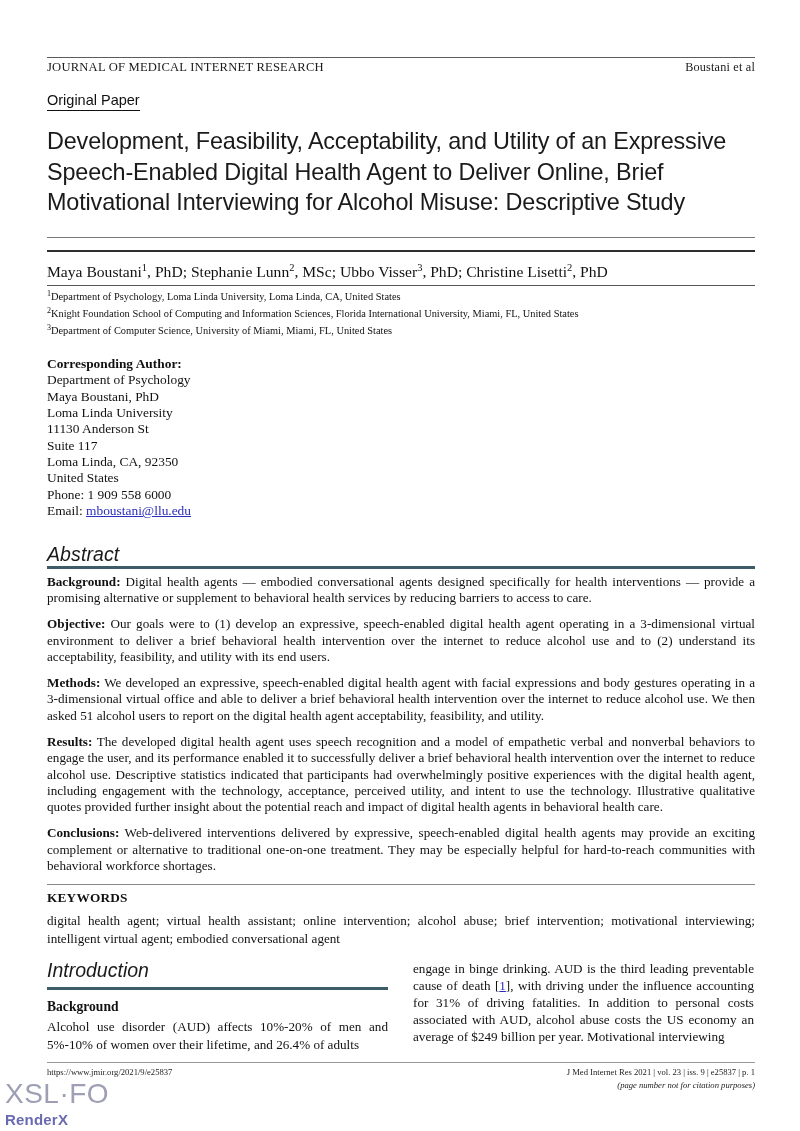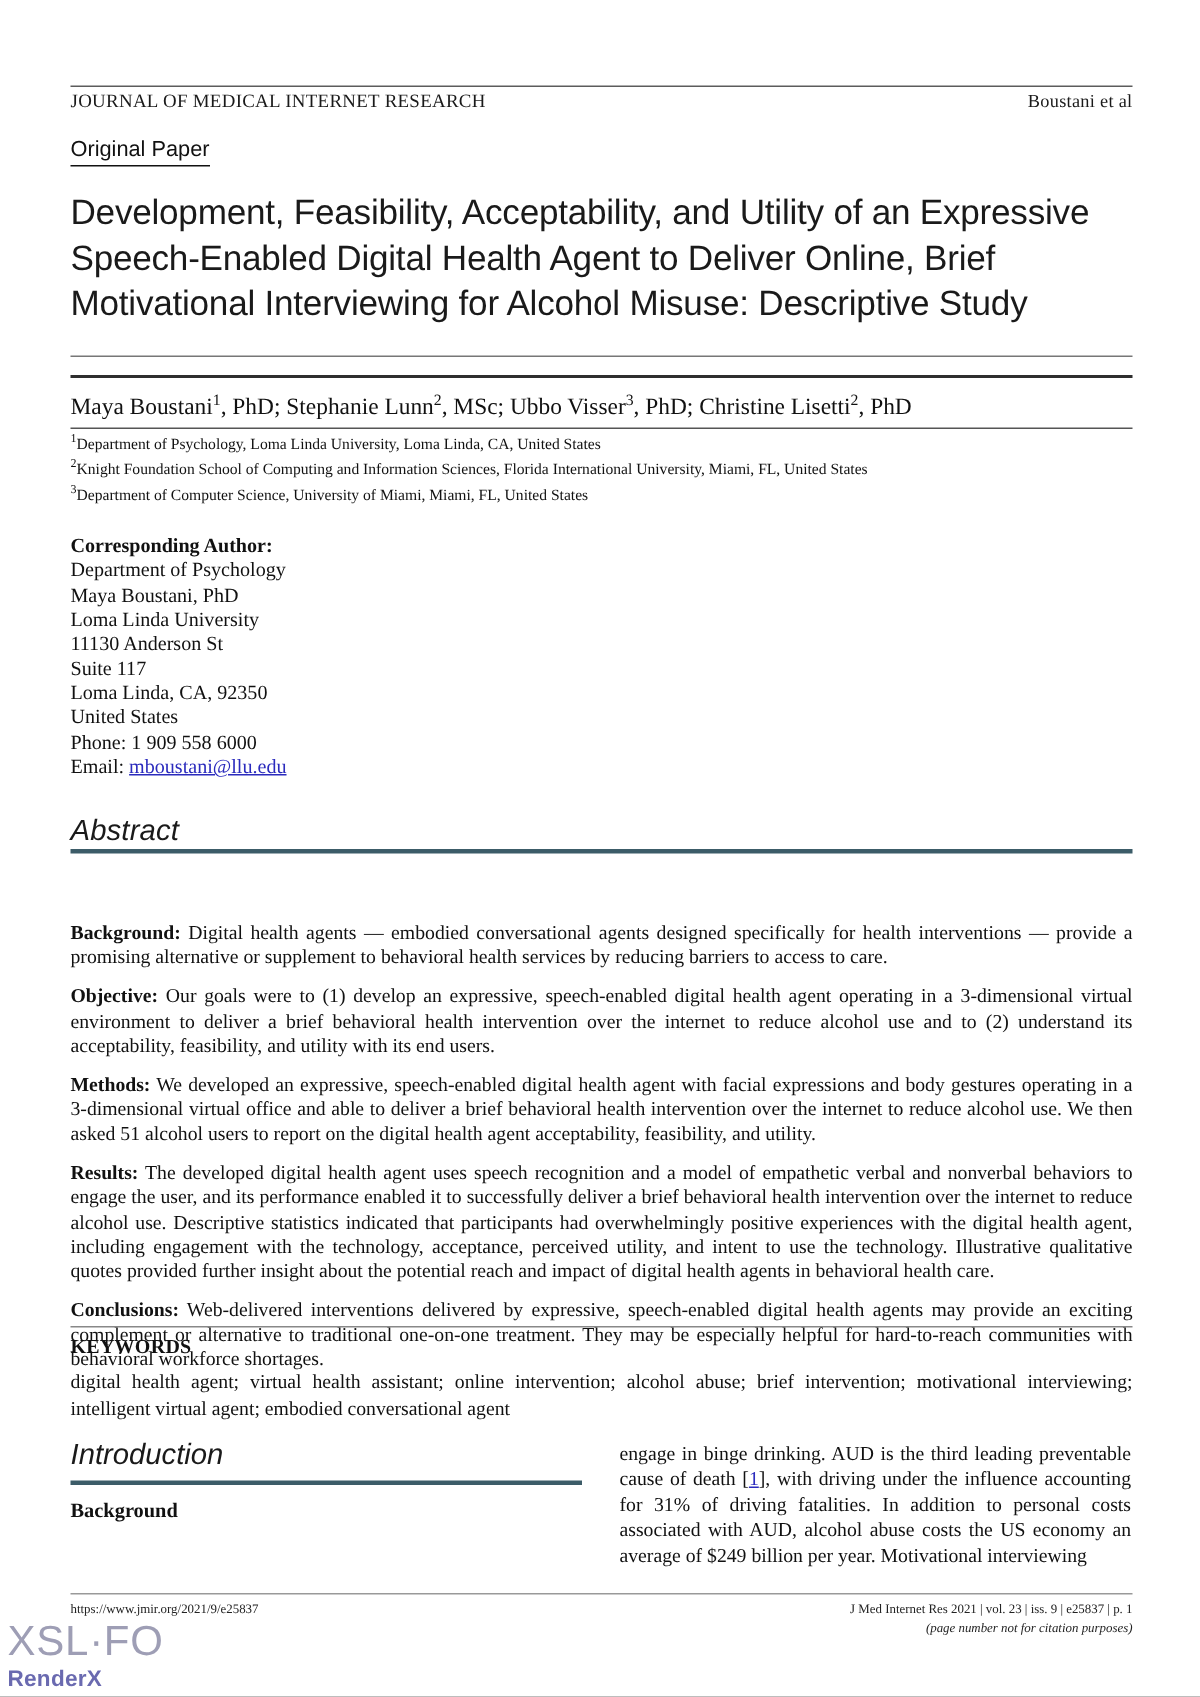--- a/index.html
+++ b/index.html
@@ -152,21 +152,20 @@
   }
   .abs-body {
     position: absolute;
     left: 47px;
     top: 574px;
     width: 708px;
     font-size: 13.15px;
     line-height: 16.4px;
     color: #111;
     text-align: justify;
-    margin-top: 40px;
   }
   .abs-body p {
     margin: 0 0 9.5px 0;
   }
   .abs-body p b { font-weight: bold; }
   .cite-line {
     margin-top: 13px !important;
     font-style: italic;
     font-weight: bold;
   }
@@ -343,20 +342,21 @@
 
   <div class="kw-rule" style="top:884px;"></div>
   <div class="kw-head">KEYWORDS</div>
   <div class="kw-body">digital health agent; virtual health assistant; online intervention; alcohol abuse; brief intervention; motivational interviewing; intelligent virtual agent; embodied conversational agent</div>
 
   <div class="cols">
     <div class="col left">
       <div class="intro-head">Introduction</div>
       <div class="intro-rule"></div>
       <div class="sub-head">Background</div>
+      <p>Alcohol use disorder (AUD) affects 10%-20% of men and 5%-10% of women over their lifetime, and 26.4% of adults</p>
     </div>
     <div class="col right">
       <p><span>engage in binge drinking. AUD is the third leading preventable cause of death [</span><span class="link">1</span><span>], with driving under the influence accounting for 31% of driving fatalities. In addition to personal costs associated with AUD, alcohol abuse costs the US economy an average of $249 billion per year. Motivational interviewing</span></p>
     </div>
   </div>
 
   <div class="foot-rule"></div>
   <div class="footer">
     <div class="fl">https://www.jmir.org/2021/9/e25837</div>
     <div class="fr">

